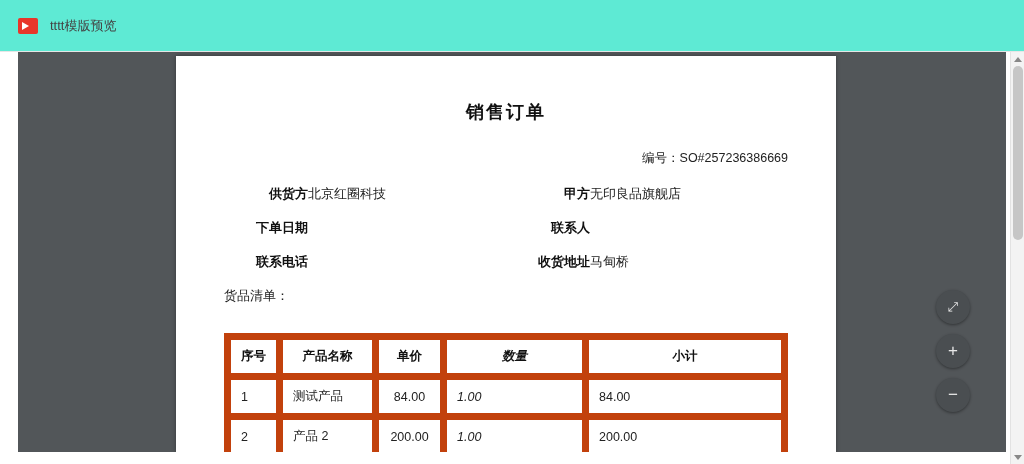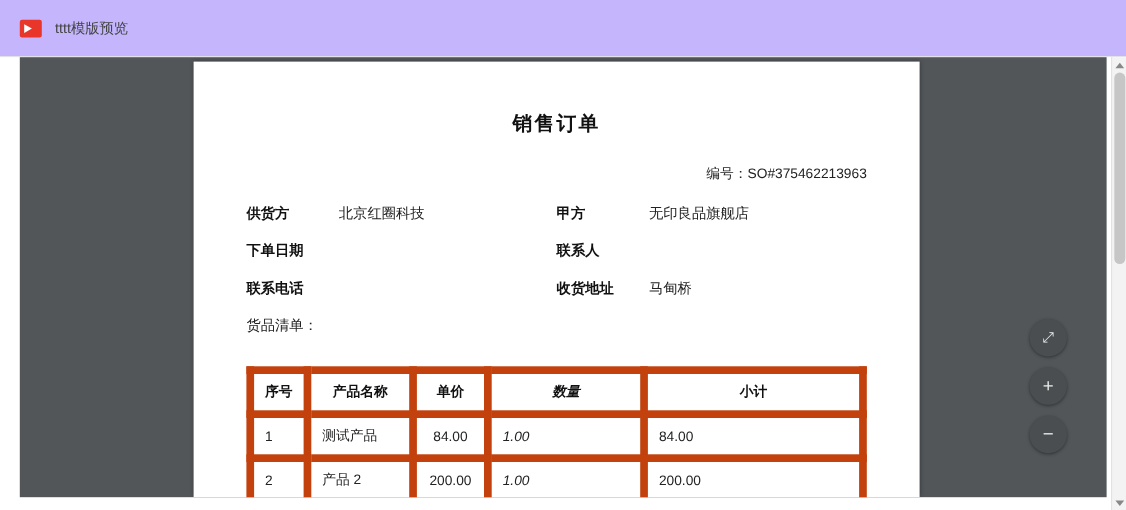--- a/index.html
+++ b/index.html
@@ -14,21 +14,21 @@
     background: #ffffff;
     color: #333333;
   }
 
   
   .topbar {
     position: absolute;
     top: 0; left: 0;
     width: 1024px;
     height: 52px;
-    background: #c4b5fd;
+    background: #5eead4;
     border-bottom: 1px solid #e6e6e6;
     box-sizing: border-box;
     display: flex;
     align-items: center;
   }
   .topbar-left {
     display: flex;
     align-items: center;
     padding-left: 18px;
     flex: 1;
@@ -147,20 +147,21 @@
     color: #222222;
     margin-top: 26px;
   }
   .fields {
     margin-top: 18px;
   }
   .field-row {
     display: flex;
     margin-bottom: 16px;
     font-size: 13px;
+    text-align: right;
   }
   .field-col {
     width: 50%;
     display: flex;
   }
   .field-label {
     font-weight: bold;
     color: #111111;
     width: 84px;
     flex: 0 0 auto;
@@ -276,21 +277,21 @@
     <div class="app-icon"></div>
     <div class="doc-title">tttt模版预览</div>
   </div>
 </div>
 
 <div class="preview-area">
   <div class="preview-inner">
 
     <div class="page">
       <div class="doc-heading">销售订单</div>
-      <div class="doc-number">编号：SO#375462213963</div>
+      <div class="doc-number">编号：SO#257236386669</div>
 
       <div class="fields">
         <div class="field-row">
           <div class="field-col">
             <span class="field-label">供货方</span>
             <span class="field-value">北京红圈科技</span>
           </div>
           <div class="field-col">
             <span class="field-label">甲方</span>
             <span class="field-value">无印良品旗舰店</span>

